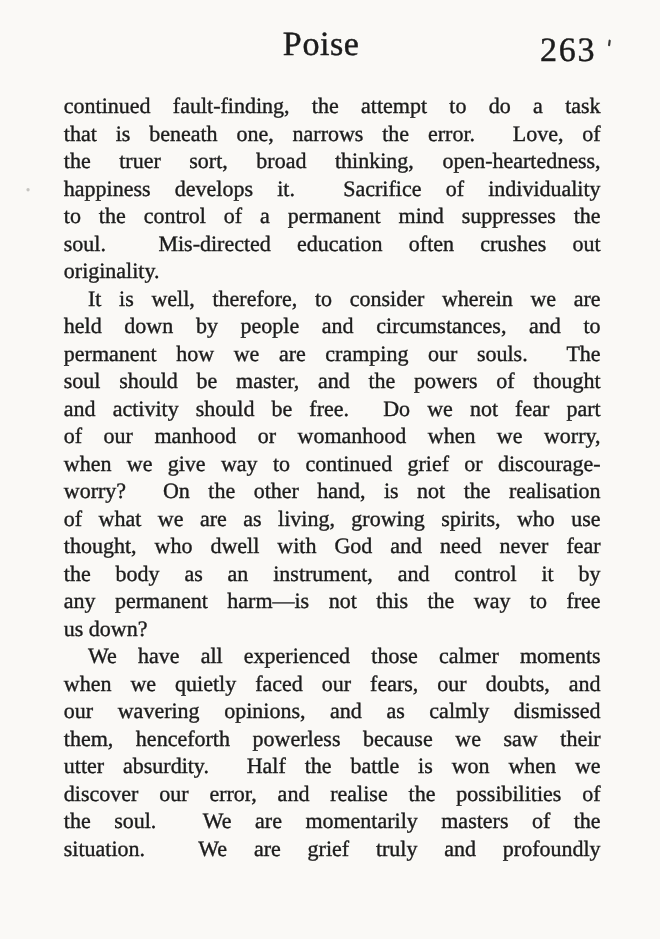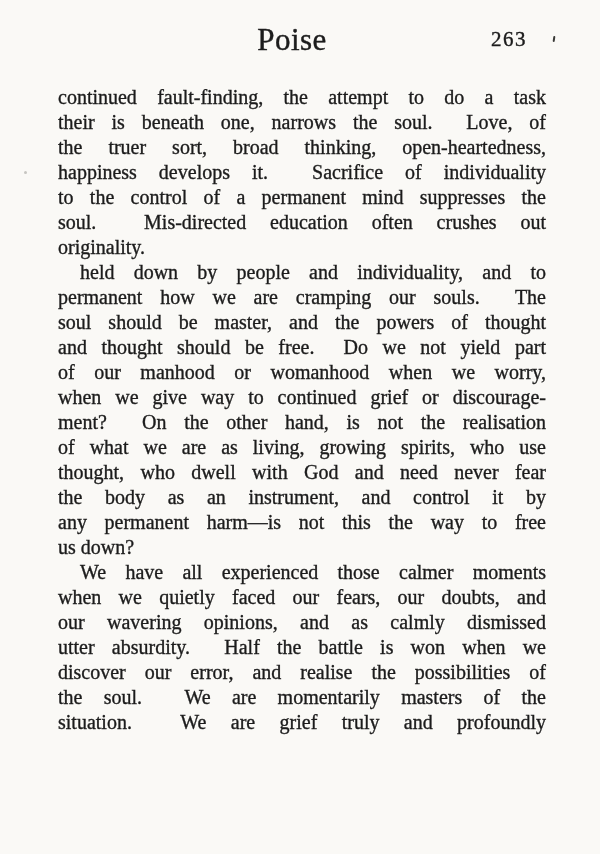--- a/index.html
+++ b/index.html
@@ -22,21 +22,21 @@
     transform: translateX(-50%);
     font-size: 31px;
     letter-spacing: 0.5px;
     -webkit-text-stroke: 0.4px #1c1c1c;
     white-space: nowrap;
   }
   .page-number {
     position: absolute;
     top: 27px;
     left: 491px;
-    font-size: 21px;
+    font-size: 31px;
     letter-spacing: 1.5px;
     -webkit-text-stroke: 0.4px #1c1c1c;
   }
   .text-block {
     position: absolute;
     top: 85px;
     left: 58px;
     width: 488px;
     font-size: 20px;
     line-height: 25px;
@@ -80,43 +80,45 @@
 
 <div class="page-number">263</div>
 
 <span class="ink-speck header-mark"></span>
 
 <span class="ink-speck margin-dot"></span>
 
 <main class="text-block">
     <div class="paragraph">
       <div class="text-line">continued fault-finding, the attempt to do a task</div>
-      <div class="text-line">their is beneath one, narrows the soul.  Love, of</div>
+      <div class="text-line">that is beneath one, narrows the error.  Love, of</div>
       <div class="text-line">the truer sort, broad thinking, open-heartedness,</div>
       <div class="text-line">happiness develops it.  Sacrifice of individuality</div>
       <div class="text-line">to the control of a permanent mind suppresses the</div>
       <div class="text-line">soul.  Mis-directed education often crushes out</div>
       <div class="text-line no-justify">originality.</div>
     </div>
     <div class="paragraph indent">
-      <div class="text-line">held down by people and individuality, and to</div>
+      <div class="text-line">It is well, therefore, to consider wherein we are</div>
+      <div class="text-line">held down by people and circumstances, and to</div>
       <div class="text-line">permanent how we are cramping our souls.  The</div>
       <div class="text-line">soul should be master, and the powers of thought</div>
-      <div class="text-line">and thought should be free.  Do we not yield part</div>
+      <div class="text-line">and activity should be free.  Do we not fear part</div>
       <div class="text-line">of our manhood or womanhood when we worry,</div>
       <div class="text-line">when we give way to continued grief or discourage-</div>
-      <div class="text-line">ment?  On the other hand, is not the realisation</div>
+      <div class="text-line">worry?  On the other hand, is not the realisation</div>
       <div class="text-line">of what we are as living, growing spirits, who use</div>
       <div class="text-line">thought, who dwell with God and need never fear</div>
       <div class="text-line">the body as an instrument, and control it by</div>
       <div class="text-line">any permanent harm—is not this the way to free</div>
       <div class="text-line no-justify">us down?</div>
     </div>
     <div class="paragraph indent">
       <div class="text-line">We have all experienced those calmer moments</div>
       <div class="text-line">when we quietly faced our fears, our doubts, and</div>
       <div class="text-line">our wavering opinions, and as calmly dismissed</div>
+      <div class="text-line">them, henceforth powerless because we saw their</div>
       <div class="text-line">utter absurdity.  Half the battle is won when we</div>
       <div class="text-line">discover our error, and realise the possibilities of</div>
       <div class="text-line">the soul.  We are momentarily masters of the</div>
       <div class="text-line">situation.  We are grief truly and profoundly</div>
     </div>
   </main>
 
 </body></html>

